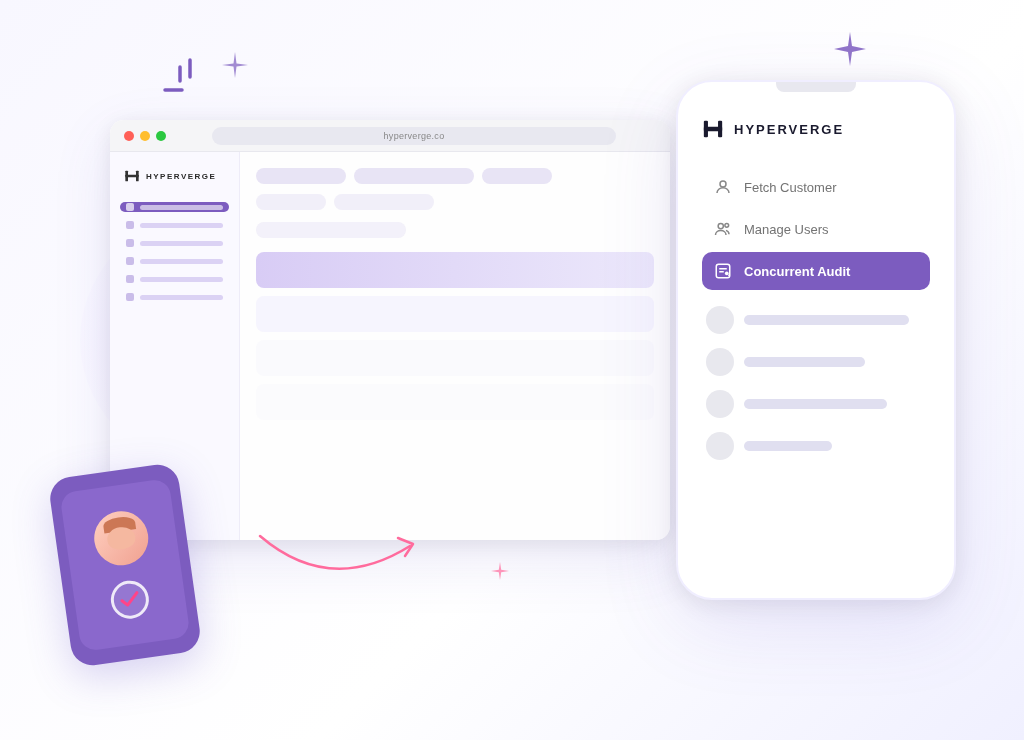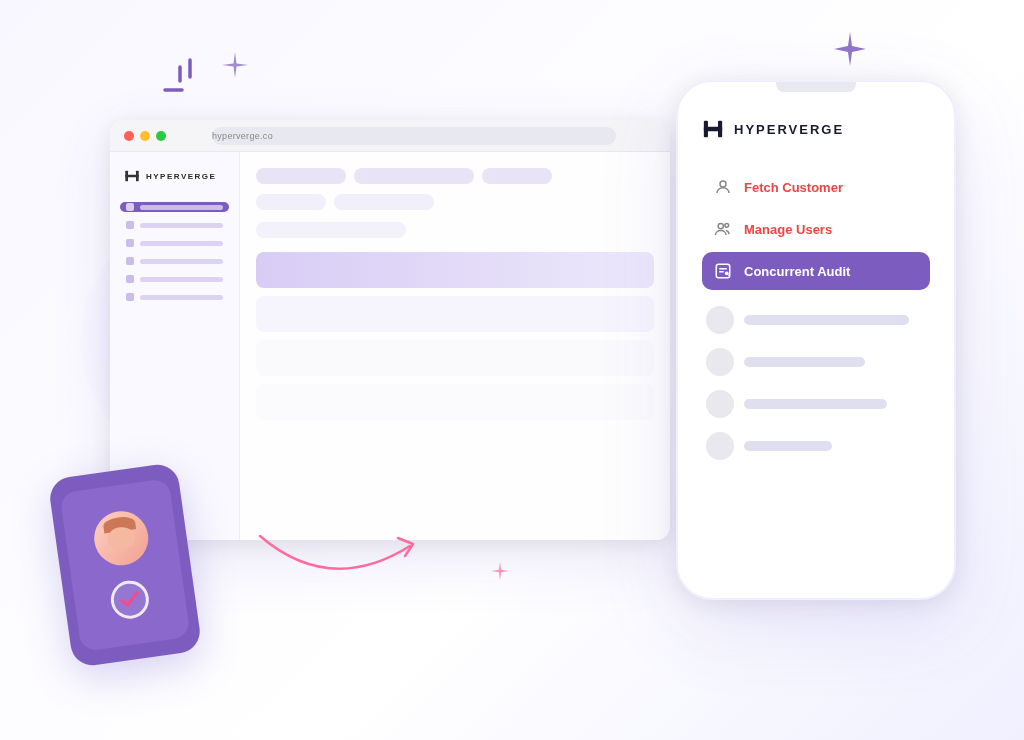--- a/index.html
+++ b/index.html
@@ -92,20 +92,21 @@
     .dot-green { background: #2bc840; }
 
     .browser-url {
       flex: 1;
       height: 18px;
       background: #e8e8f0;
       border-radius: 9px;
       margin: 0 40px;
       display: flex;
       align-items: center;
+      justify-content: center;
     }
 
     .url-text {
       font-size: 9px;
       color: #888;
       letter-spacing: 0.3px;
     }
 
     .browser-body {
       display: flex;
@@ -276,22 +277,22 @@
       flex-shrink: 0;
       color: #888;
     }
 
     .phone-menu-item.active .phone-menu-item-icon {
       color: #fff;
     }
 
     .phone-menu-item-label {
       font-size: 13px;
-      font-weight: 700;
-      color: #ef4444;
+      font-weight: 400;
+      color: #737373;
     }
 
     .phone-menu-item.active .phone-menu-item-label {
       color: #fff;
       font-weight: 600;
     }
 
     .phone-list-section {
       margin-top: 16px;
       padding: 0 4px;

